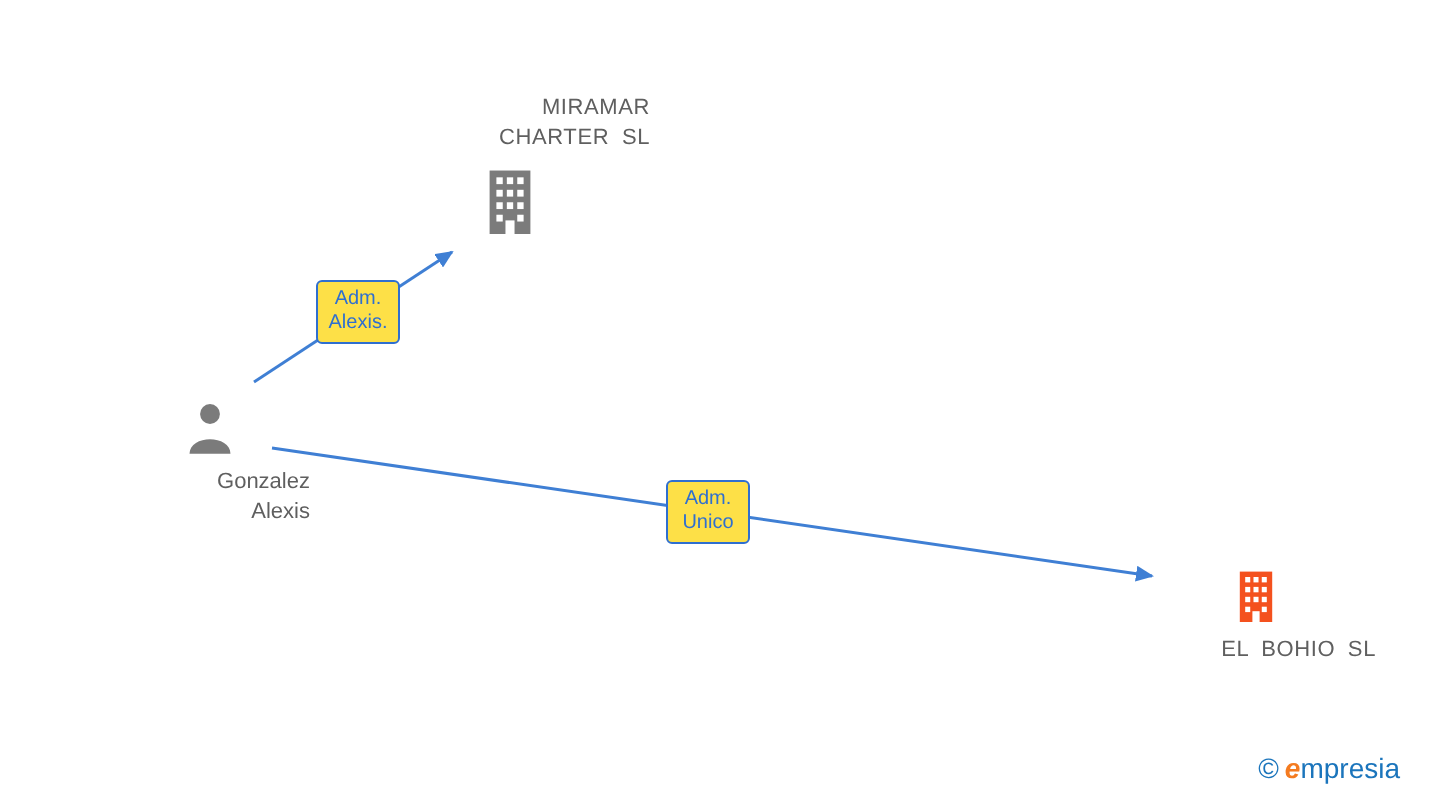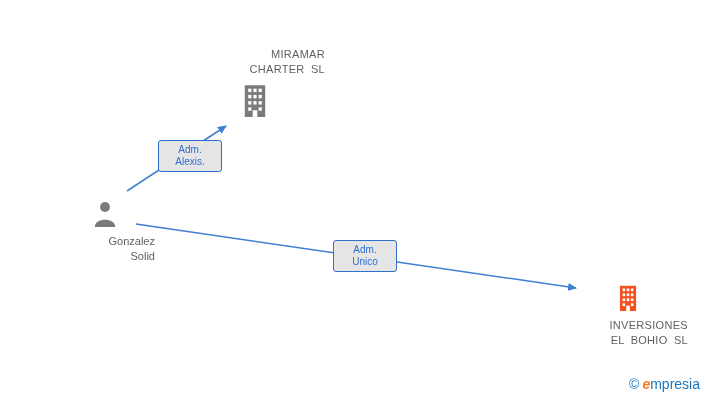--- a/index.html
+++ b/index.html
@@ -6,22 +6,22 @@
   body{font-family:"Liberation Sans", sans-serif;}
   .canvas{
     position:relative;width:728px;height:400px;background:#ffffff;overflow:hidden;
   }
   .edges-layer{position:absolute;left:0;top:0;width:728px;height:400px;z-index:0;pointer-events:none;}
   .node{position:absolute;z-index:2;text-align:right;cursor:pointer;}
   .node-label{color:#5f5f5f;font-size:11px;line-height:15px;}
   .company-label{word-spacing:3px;letter-spacing:0.3px;}
   .icon-wrap{display:block;margin:0 auto;}
   .edge-label{
-    position:absolute;z-index:3;background:#e5e5e5;border:1px solid #2f6fd0;border-radius:3px;
-    color:#2f6fd0;font-size:10px;line-height:12px;text-align:center;padding:3px 15px;min-width:32px;
+    position:absolute;z-index:3;background:#fde047;border:1px solid #2f6fd0;border-radius:3px;
+    color:#2f6fd0;font-size:10px;line-height:12px;text-align:center;padding:3px 4px;min-width:32px;
   }
   .footer-logo{
     position:absolute;right:28px;bottom:8px;z-index:2;font-size:14px;cursor:pointer;
     color:#1b75bc;
   }
   .footer-logo .brand-initial{color:#f47b20;font-weight:bold;font-style:italic;}
   .footer-logo .brand-rest{color:#1b75bc;}
   .footer-logo .copy{color:#1b75bc;margin-right:3px;}
 </style>
 </head>
@@ -67,21 +67,21 @@
 
   <div class="node" style="left:55px;top:200px;width:100px;">
     <svg class="icon-wrap" width="26" height="28" viewBox="0 0 24 26">
       <g fill="#7b7b7b">
         <circle cx="12" cy="6.5" r="4.6"></circle>
         <path d="M2.5,25 C2.5,16 21.5,16 21.5,25 Z"></path>
       </g>
     </svg>
     <div class="node-label" style="margin-top:6px;">
       <div>Gonzalez</div>
-      <div>Solid</div>
+      <div>Alexis</div>
     </div>
   </div>
 
   <div class="node" style="left:568px;top:284px;width:120px;">
     <svg class="icon-wrap" width="24" height="27" viewBox="0 0 26 30">
       <g fill="#f4511e">
         <rect x="4" y="2" width="18" height="28"></rect>
       </g>
       <g fill="#ffffff">
         <rect x="7" y="5" width="2.8" height="3"></rect>
@@ -92,21 +92,20 @@
         <rect x="16.2" y="10.5" width="2.8" height="3"></rect>
         <rect x="7" y="16" width="2.8" height="3"></rect>
         <rect x="11.6" y="16" width="2.8" height="3"></rect>
         <rect x="16.2" y="16" width="2.8" height="3"></rect>
         <rect x="7" y="21.5" width="2.8" height="3"></rect>
         <rect x="16.2" y="21.5" width="2.8" height="3"></rect>
         <rect x="11" y="24" width="4" height="6"></rect>
       </g>
     </svg>
     <div class="node-label company-label" style="margin-top:7px;">
-      <div>INVERSIONES</div>
       <div>EL BOHIO SL</div>
     </div>
   </div>
 
   <div class="edge-label" style="left:158px;top:140px;">
     <div>Adm.</div>
     <div>Alexis.</div>
   </div>
 
   <div class="edge-label" style="left:333px;top:240px;">

